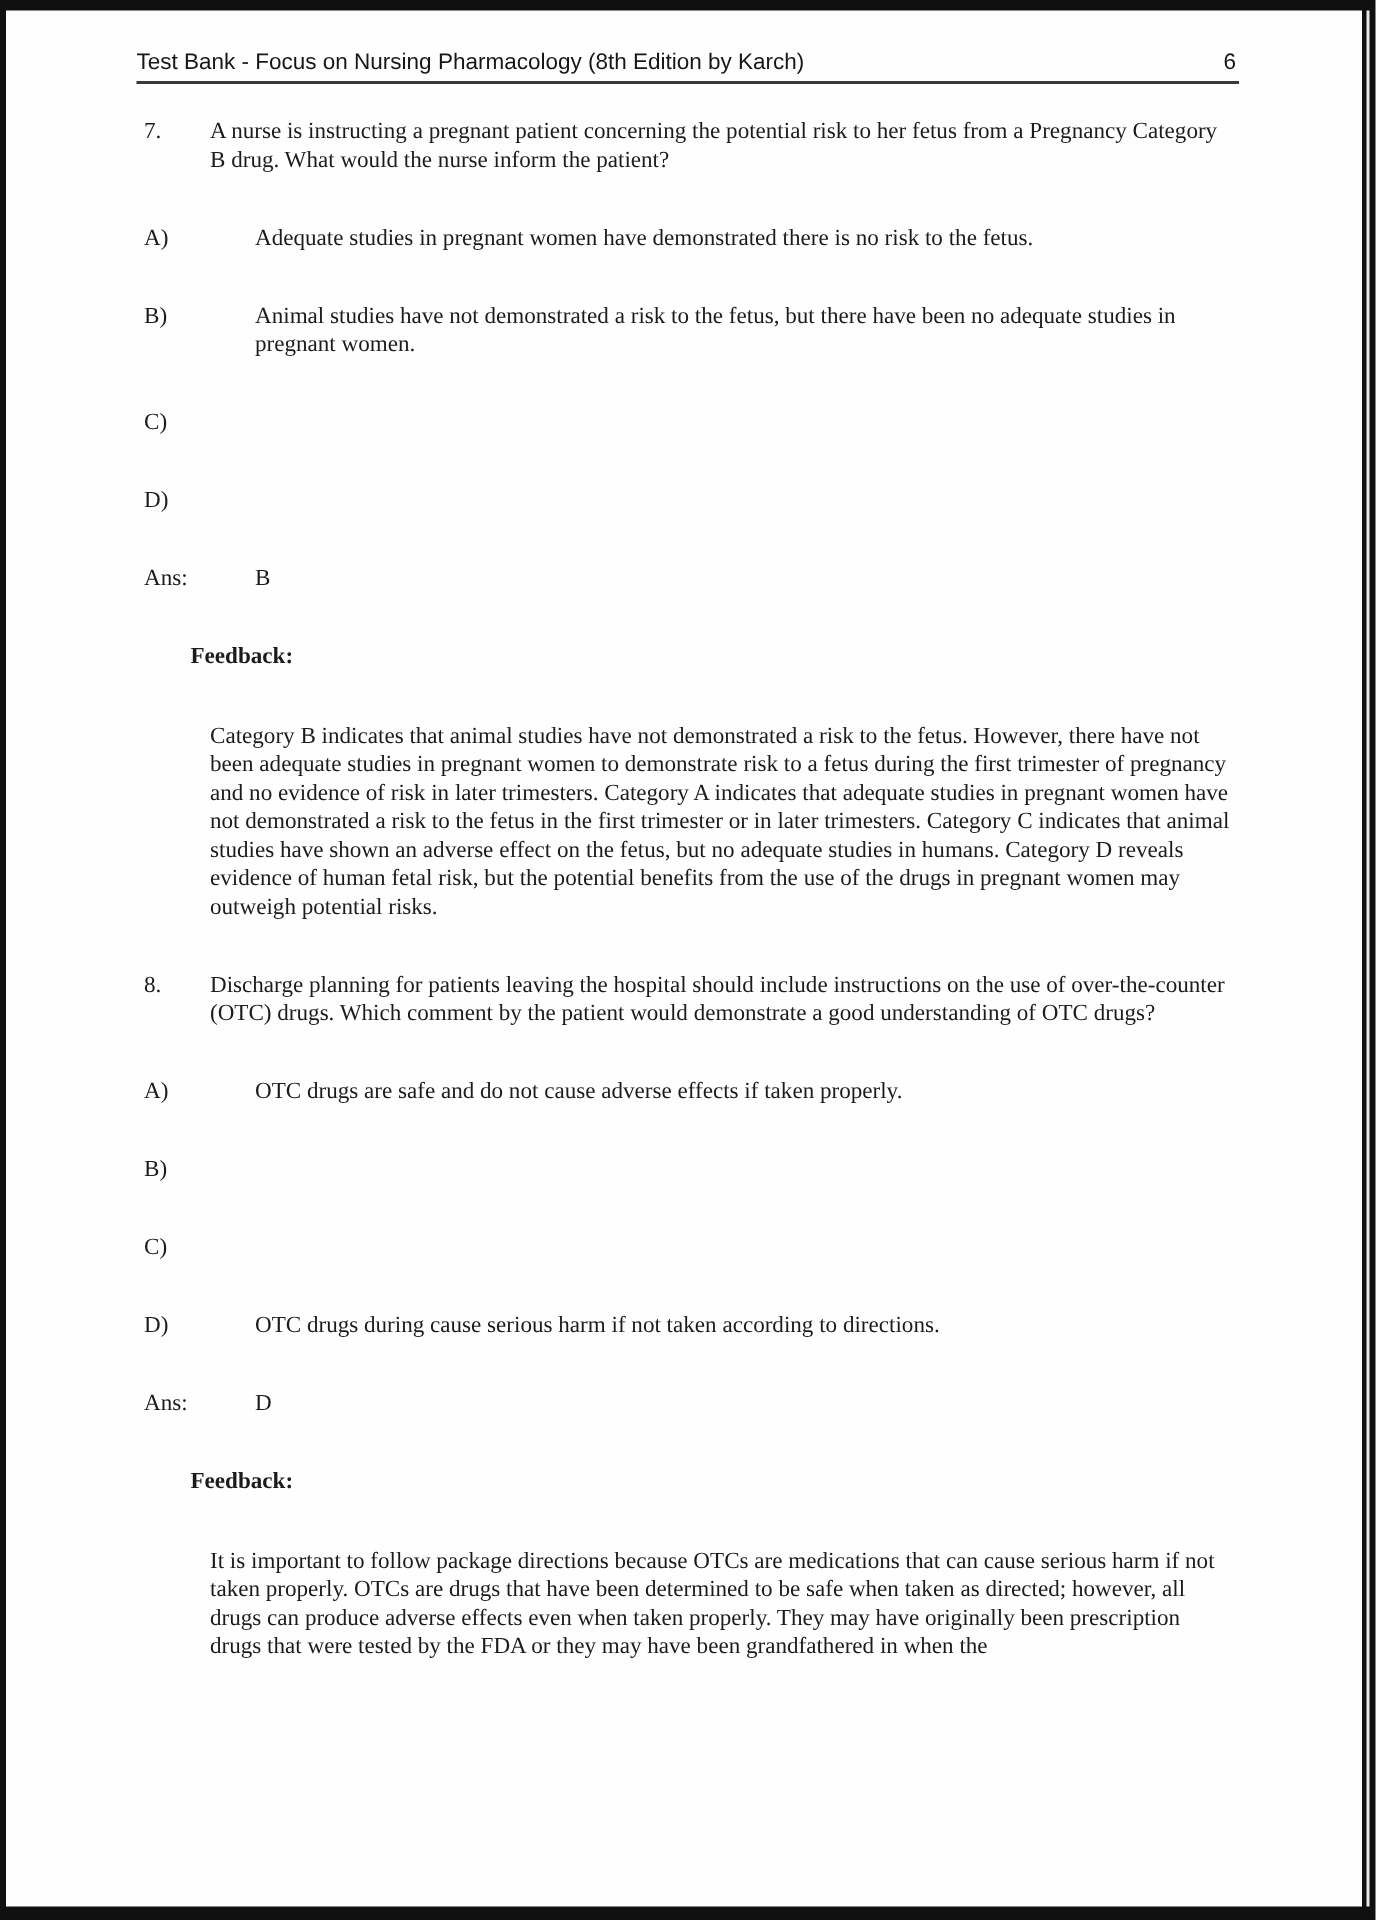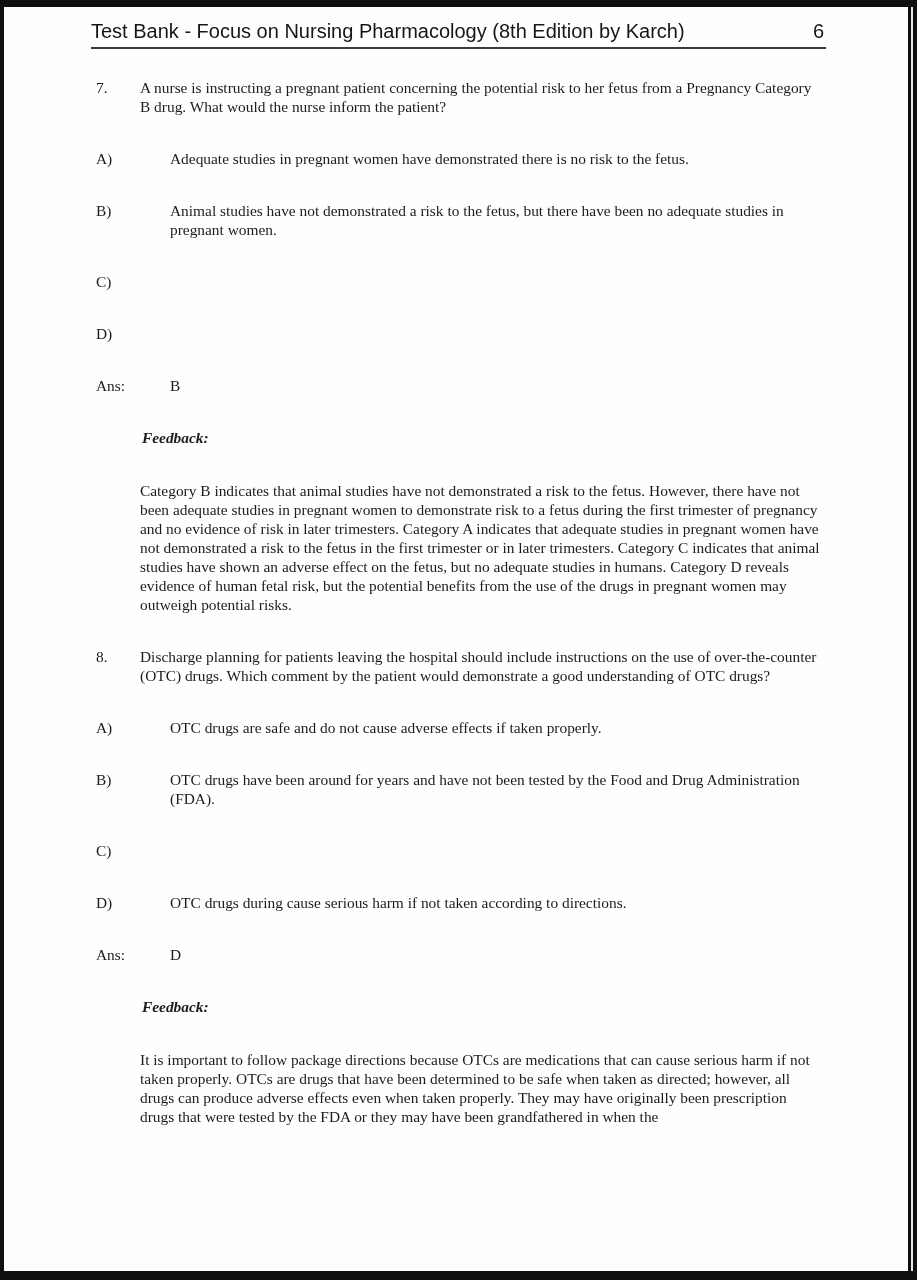--- a/index.html
+++ b/index.html
@@ -27,29 +27,29 @@
     position: absolute;
     left: 911px;
     top: 7px;
     width: 2px;
     height: 1264px;
     background: #e8e8e8;
   }
   .header {
     position: absolute;
     left: 87px;
-    top: 13px;
+    top: 26px;
     width: 735px;
     display: flex;
     justify-content: space-between;
     align-items: baseline;
     border-bottom: 2px solid #3a3a3a;
     padding-bottom: 4px;
     font-family: "Liberation Sans", "DejaVu Sans", sans-serif;
-    font-size: 20px;
+    font-size: 15px;
     color: #161616;
     gap: 12px;
   }
   .header .pagenum {
     padding-right: 2px;
   }
   .content {
     position: absolute;
     left: 92px;
     top: 71px;
@@ -62,23 +62,22 @@
   }
   .q-row {
     display: grid;
     grid-template-columns: 44px 1fr;
   }
   .opt-row, .ans-row {
     display: grid;
     grid-template-columns: 74px 1fr;
   }
   .fb-label {
-    margin-left: 46px;
+    margin-left: 31px;
     font-weight: bold;
-    font-style: italic;
   }
   .fb-text {
     margin-left: 44px;
     margin-top: 34px;
   }
   .col-label, .col-text, .fb-label, .fb-text, .ans-value {
     white-space: pre-wrap;
   }
 </style>
 </head>
@@ -130,21 +129,20 @@
       <span class="col-text">Discharge planning for patients leaving the hospital should include instructions on the use of over-the-counter (OTC) drugs. Which comment by the patient would demonstrate a good understanding of OTC drugs?</span>
     </div>
 
     <div class="row opt-row">
       <span class="col-label">A)</span>
       <span class="col-text">OTC drugs are safe and do not cause adverse effects if taken properly.</span>
     </div>
 
     <div class="row opt-row">
       <span class="col-label">B)</span>
-      <span class="col-text">OTC drugs have been around for years and have not been tested by the Food and Drug Administration (FDA).</span>
     </div>
 
     <div class="row opt-row">
       <span class="col-label">C)</span>
     </div>
 
     <div class="row opt-row">
       <span class="col-label">D)</span>
       <span class="col-text">OTC drugs during cause serious harm if not taken according to directions.</span>
     </div>

